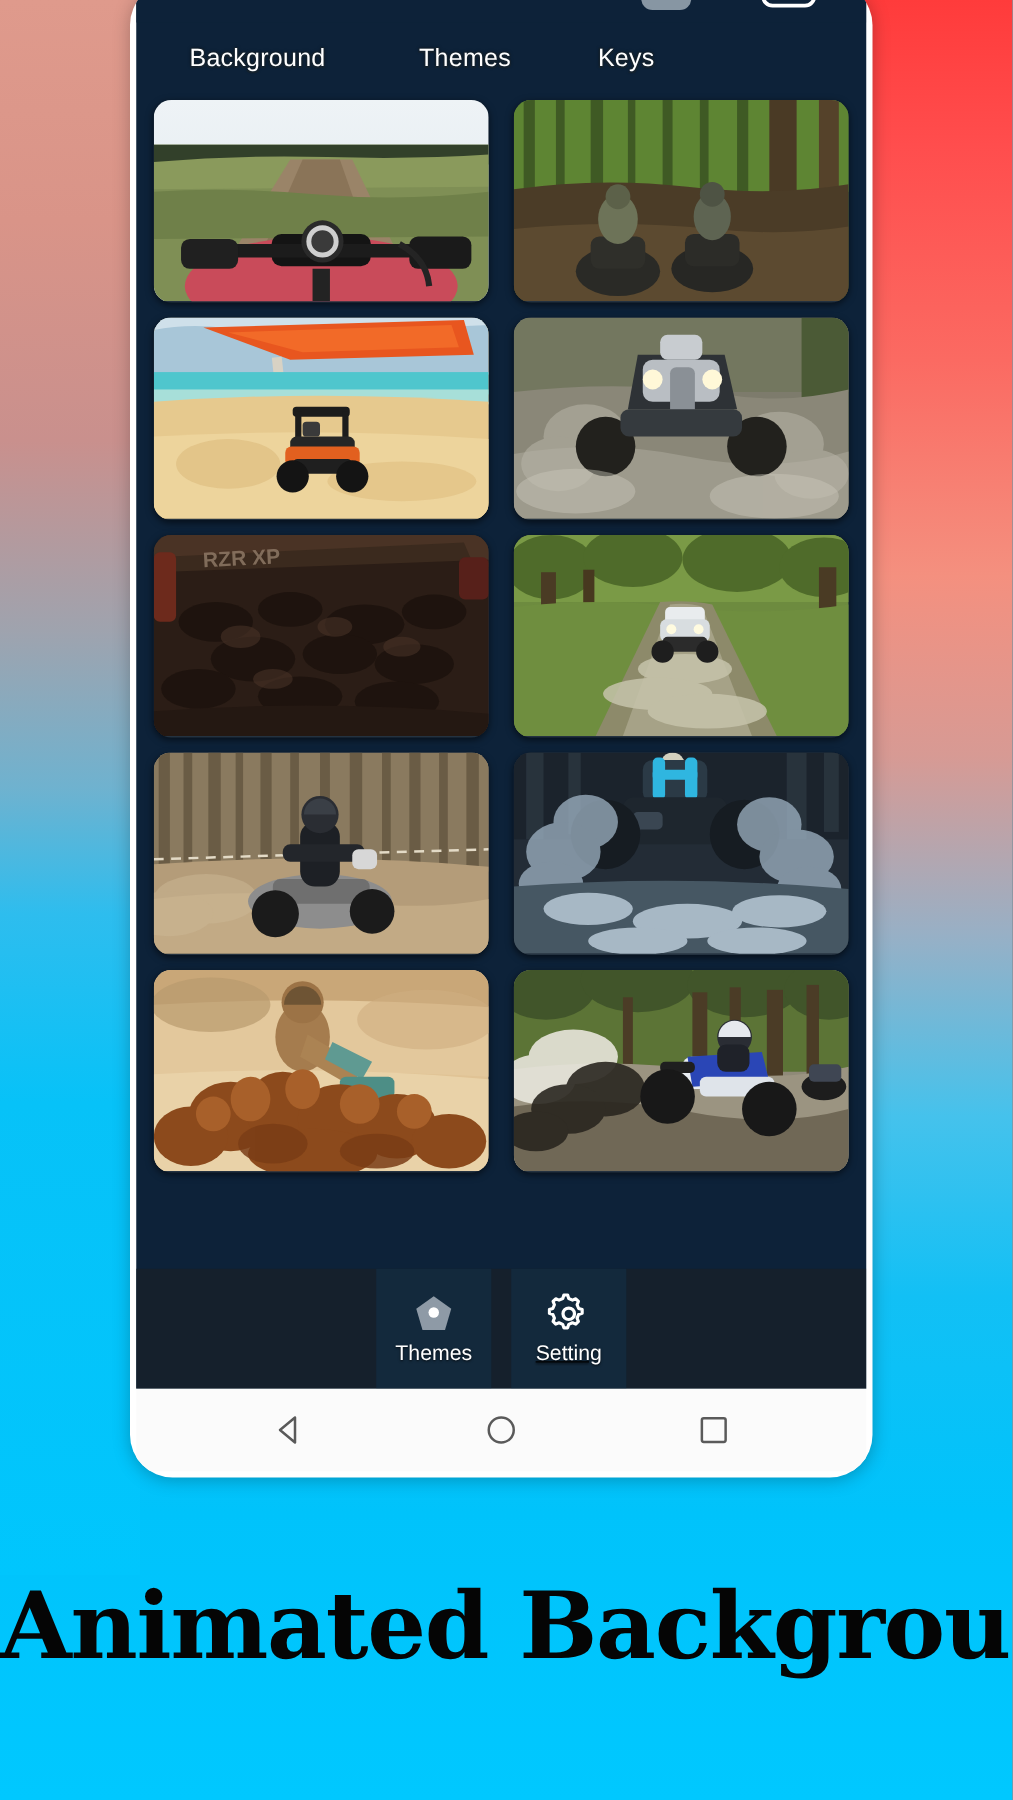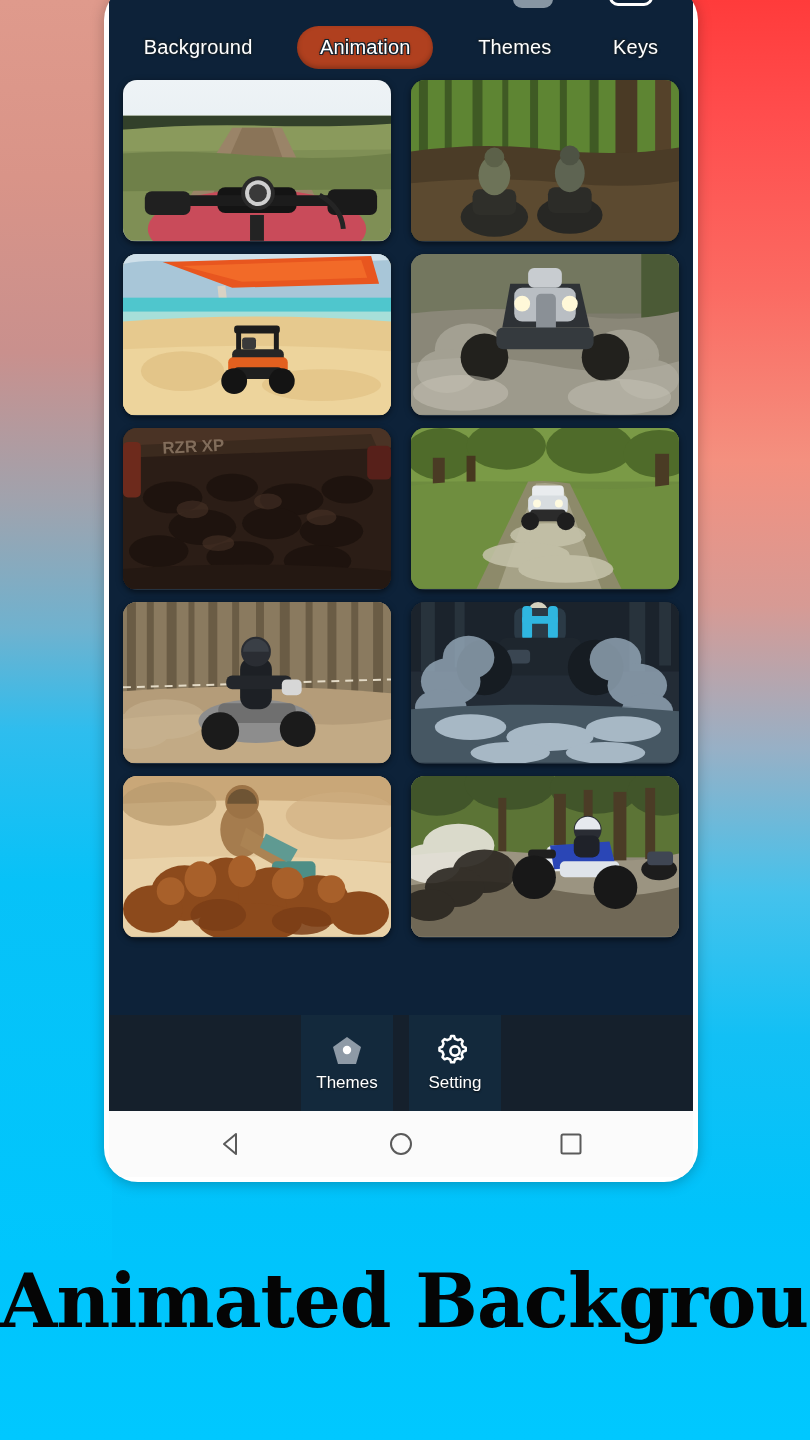--- a/index.html
+++ b/index.html
@@ -165,21 +165,21 @@
   .nav-spacer { flex: 1 1 0; }
   .nav-item {
     width: 92px;
     background: #13293c;
     display: flex;
     flex-direction: column;
     align-items: center;
     justify-content: center;
     gap: 5px;
   }
-  .nav-item.gap-left { margin-left: 16px; }
+  .nav-item.gap-left { margin-left: 16px; text-decoration: underline; }
   .nav-label {
     font-size: 17px;
     color: #ffffff;
     text-shadow: 0 1px 2px rgba(0,0,0,.8);
   }
   .nav-icon { width: 34px; height: 34px; }
 
   
   #android-nav {
     position: absolute;
@@ -226,21 +226,20 @@
           
         </div>
 
         <div class="hdr-icon" id="minimize-icon">
           
         </div>
       </div>
 
       <div id="tab-bar">
         <div class="tab tab-bg">Background</div>
-        <div class="tab active">Animation</div>
         <div class="tab tab-th">Themes</div>
         <div class="tab tab-keys">Keys</div>
       </div>
 
       <div id="thumb-grid">
 
         <div class="thumb">
           <svg class="thumb-art" viewBox="0 0 270 162" preserveAspectRatio="none">
             <defs>
                 <linearGradient id="g1s" x1="0" y1="0" x2="0" y2="1">

